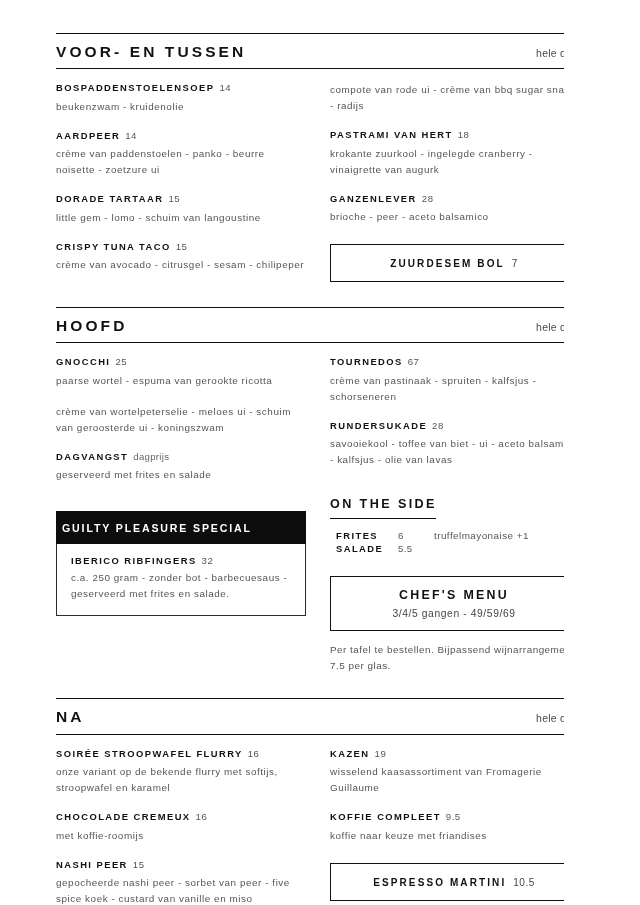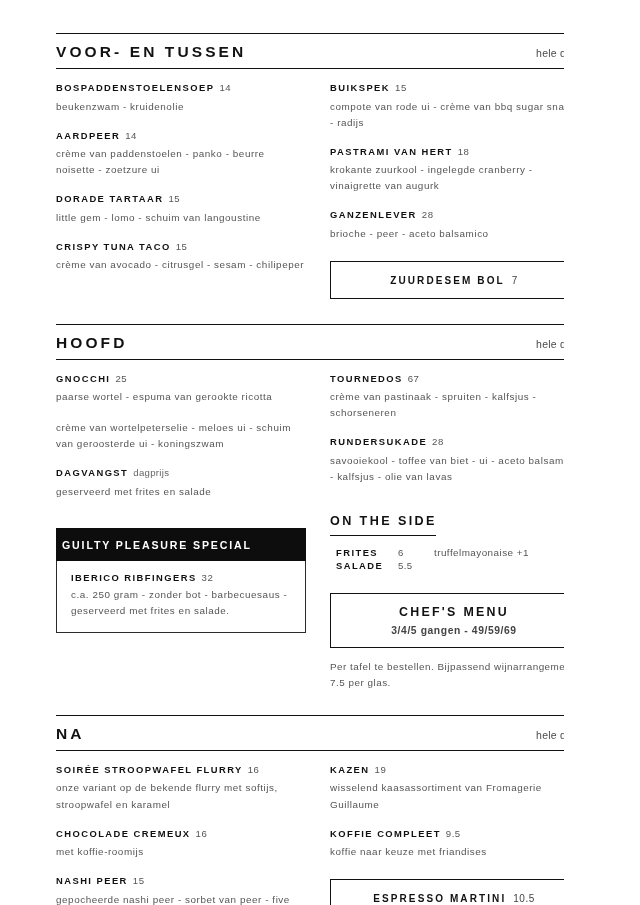--- a/index.html
+++ b/index.html
@@ -167,21 +167,20 @@
     font-size: 12.4px;
     font-weight: bold;
     letter-spacing: 2.3px;
     color: #111;
     margin-bottom: 6px;
   }
   .chef-sub {
     font-size: 10.3px;
     letter-spacing: 0.6px;
     color: #444;
-    font-weight: bold;
   }
   .chef-note {
     margin-top: 11px;
     font-size: 9.9px;
     letter-spacing: 0.5px;
     line-height: 1.62;
     color: #555;
   }
 
   
@@ -268,23 +267,20 @@
             <span>CRISPY TUNA TACO</span><span class="dish-price">15</span>
           </div>
           <div class="dish-desc">crème van avocado - citrusgel - sesam - chilipeper</div>
         </div>
 
       </div>
 
       <div class="col right">
 
         <div class="dish">
-          <div class="dish-head">
-            <span>BUIKSPEK</span><span class="dish-price">15</span>
-          </div>
           <div class="dish-desc">compote van rode ui - crème van bbq sugar snaps - radijs</div>
         </div>
 
         <div class="dish">
           <div class="dish-head">
             <span>PASTRAMI VAN HERT</span><span class="dish-price">18</span>
           </div>
           <div class="dish-desc">krokante zuurkool - ingelegde cranberry - vinaigrette van augurk</div>
         </div>
 

